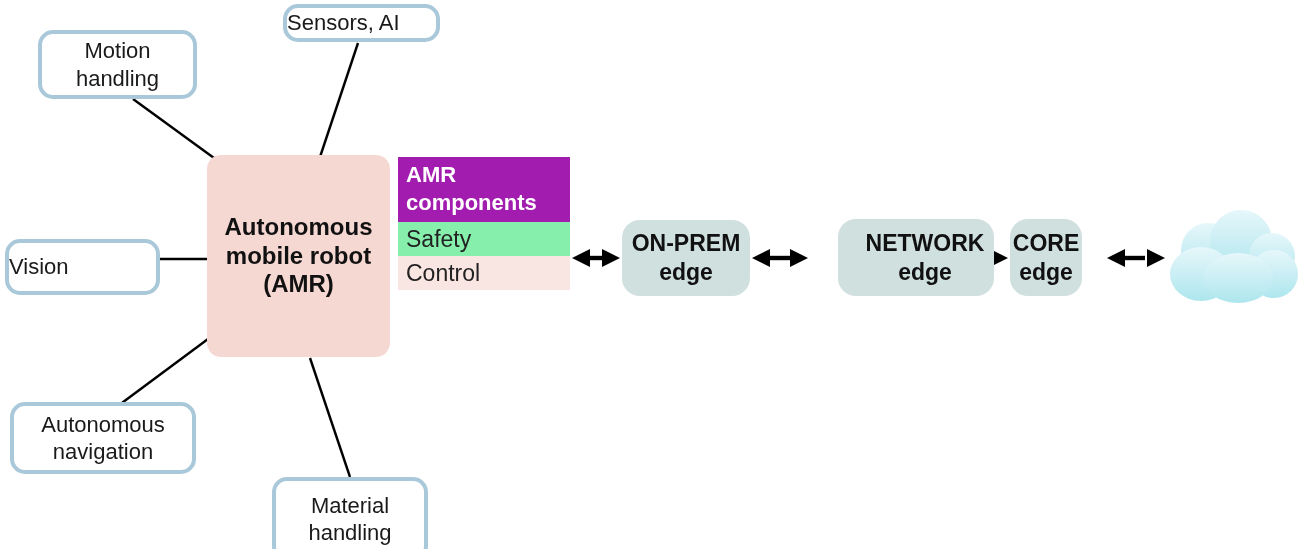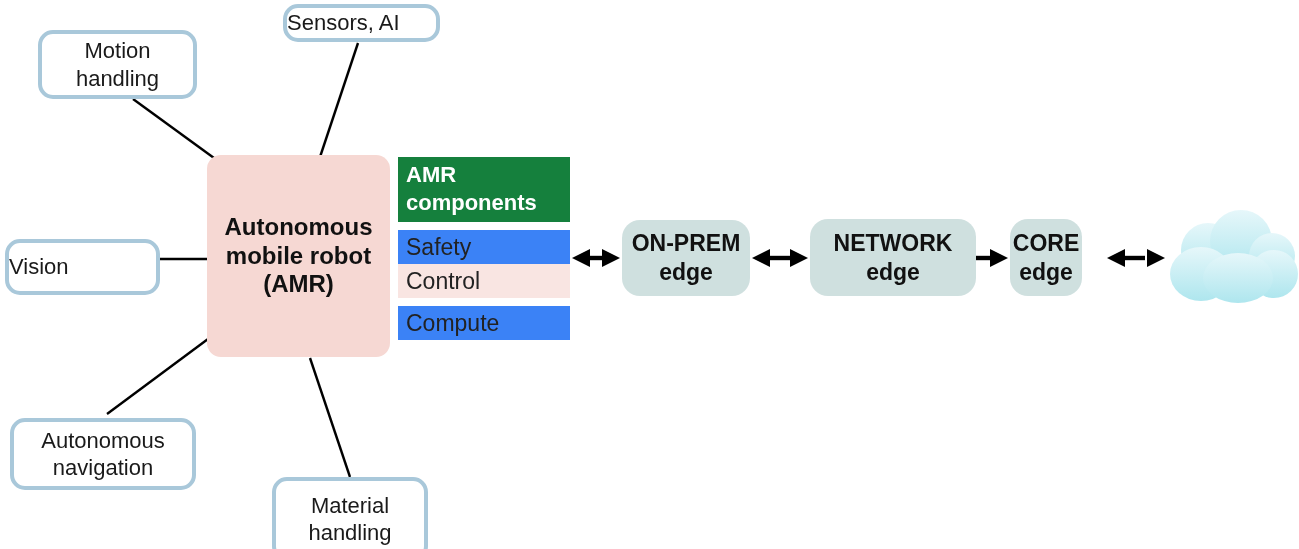--- a/index.html
+++ b/index.html
@@ -30,21 +30,21 @@
     align-items: center;
     justify-content: flex-start;
     text-align: center;
     font-size: 22px;
     line-height: 1.25;
     color: #1a1a1a;
   }
   .sat-motion   { left: 38px;  top: 30px;  width: 159px; height: 69px; }
   .sat-sensors  { left: 283px; top: 4px;   width: 157px; height: 38px; }
   .sat-vision   { left: 5px;   top: 239px; width: 155px; height: 56px; }
-  .sat-nav      { left: 10px;  top: 418px; width: 186px; height: 72px; }
+  .sat-nav      { left: 10px;  top: 402px; width: 186px; height: 72px; }
   .sat-material { left: 272px; top: 477px; width: 156px; height: 84px; }
   
   .center-node {
     position: absolute;
     z-index: 2;
     left: 207px; top: 155px;
     width: 183px; height: 202px;
     background: #f6d8d3;
     border-radius: 14px;
     display: flex;
@@ -61,56 +61,56 @@
   
   .comp-table {
     position: absolute;
     z-index: 2;
     left: 398px; top: 157px;
     width: 172px;
   }
   .comp-header {
     box-sizing: border-box;
     height: 65px;
-    background: #15803d;
+    background: #a21caf;
     color: #ffffff;
     font-size: 22px;
     font-weight: bold;
     line-height: 1.27;
     padding: 4px 6px 4px 8px;
   }
   .comp-row {
     box-sizing: border-box;
     height: 34px;
     display: flex;
     align-items: center;
     padding-left: 8px;
     font-size: 23px;
     color: #222222;
   }
-  .row-dark  { background: #3b82f6; margin-top: 8px; }
+  .row-dark  { background: #86efac; }
   .row-light { background: #f9e5e2; }
   
   .edge-node {
     position: absolute;
     z-index: 2;
     background: #cfe0df;
     border-radius: 18px;
     display: flex;
     flex-direction: column;
     align-items: center;
     justify-content: center;
     text-align: center;
     font-size: 23px;
     font-weight: bold;
     line-height: 1.25;
     color: #111111;
   }
   .edge-onprem  { left: 622px;  top: 220px; width: 128px; height: 76px; }
-  .edge-network { left: 810px;  top: 219px; width: 166px; height: 77px; }
+  .edge-network { left: 838px;  top: 219px; width: 138px; height: 77px; padding-left: 18px; }
   .edge-core    { left: 1010px; top: 219px; width: 72px;  height: 77px; }
 </style>
 </head>
 <body>
 
 <div class="canvas">
 
   <svg class="overlay" viewBox="0 0 1299 549">
     <defs>
       <linearGradient id="cloudGrad" x1="0" y1="0" x2="0" y2="1">
@@ -177,21 +177,20 @@
   </div>
 
   <div class="center-node">
     <span>Autonomous mobile robot (AMR)</span>
   </div>
 
   <div class="comp-table">
     <div class="comp-header">AMR components</div>
     <div class="comp-row row-dark">Safety</div>
     <div class="comp-row row-light">Control</div>
-    <div class="comp-row row-dark">Compute</div>
   </div>
 
   <div class="edge-node edge-onprem">
     <span>ON-PREM</span>
     <span>edge</span>
   </div>
   <div class="edge-node edge-network">
     <span>NETWORK</span>
     <span>edge</span>
   </div>

